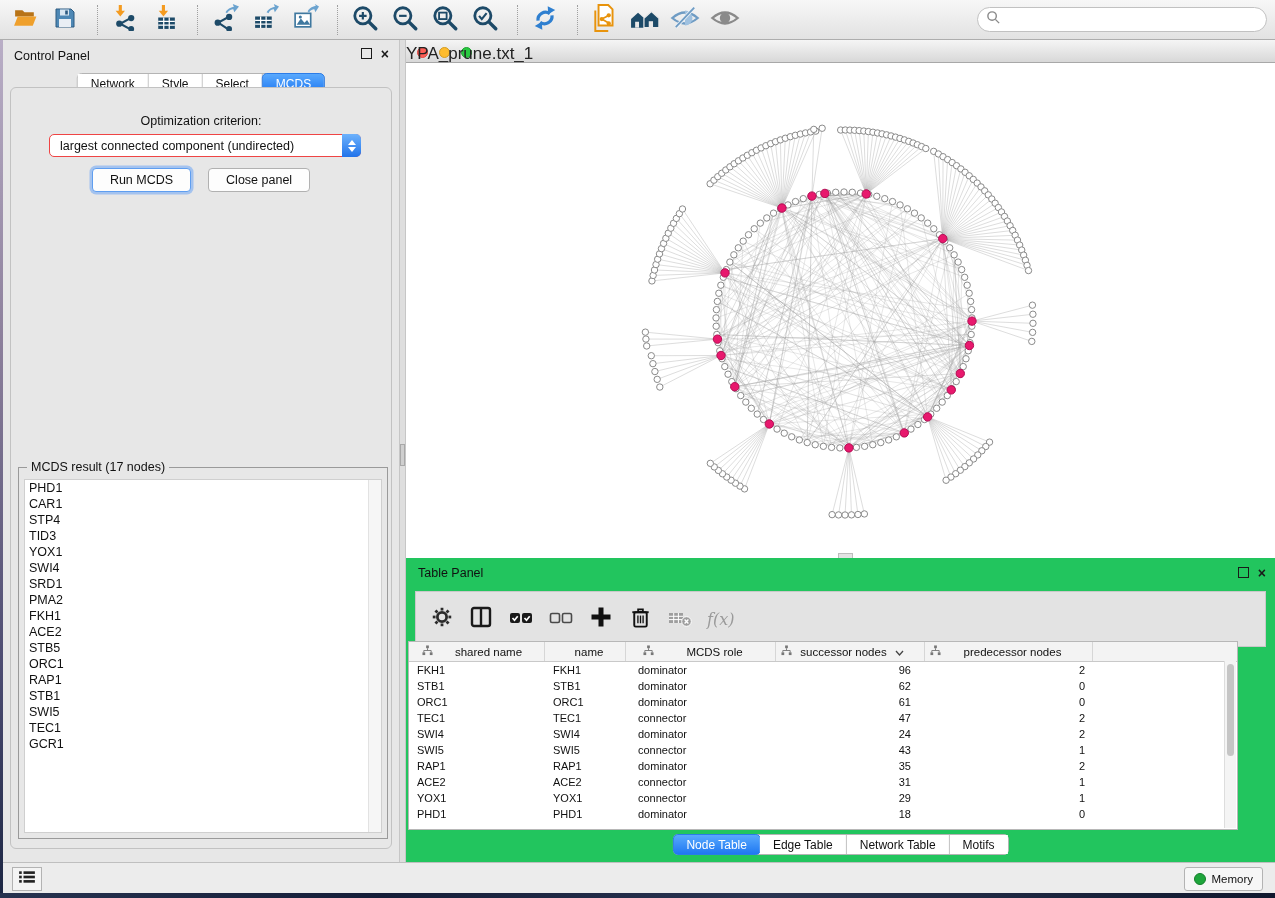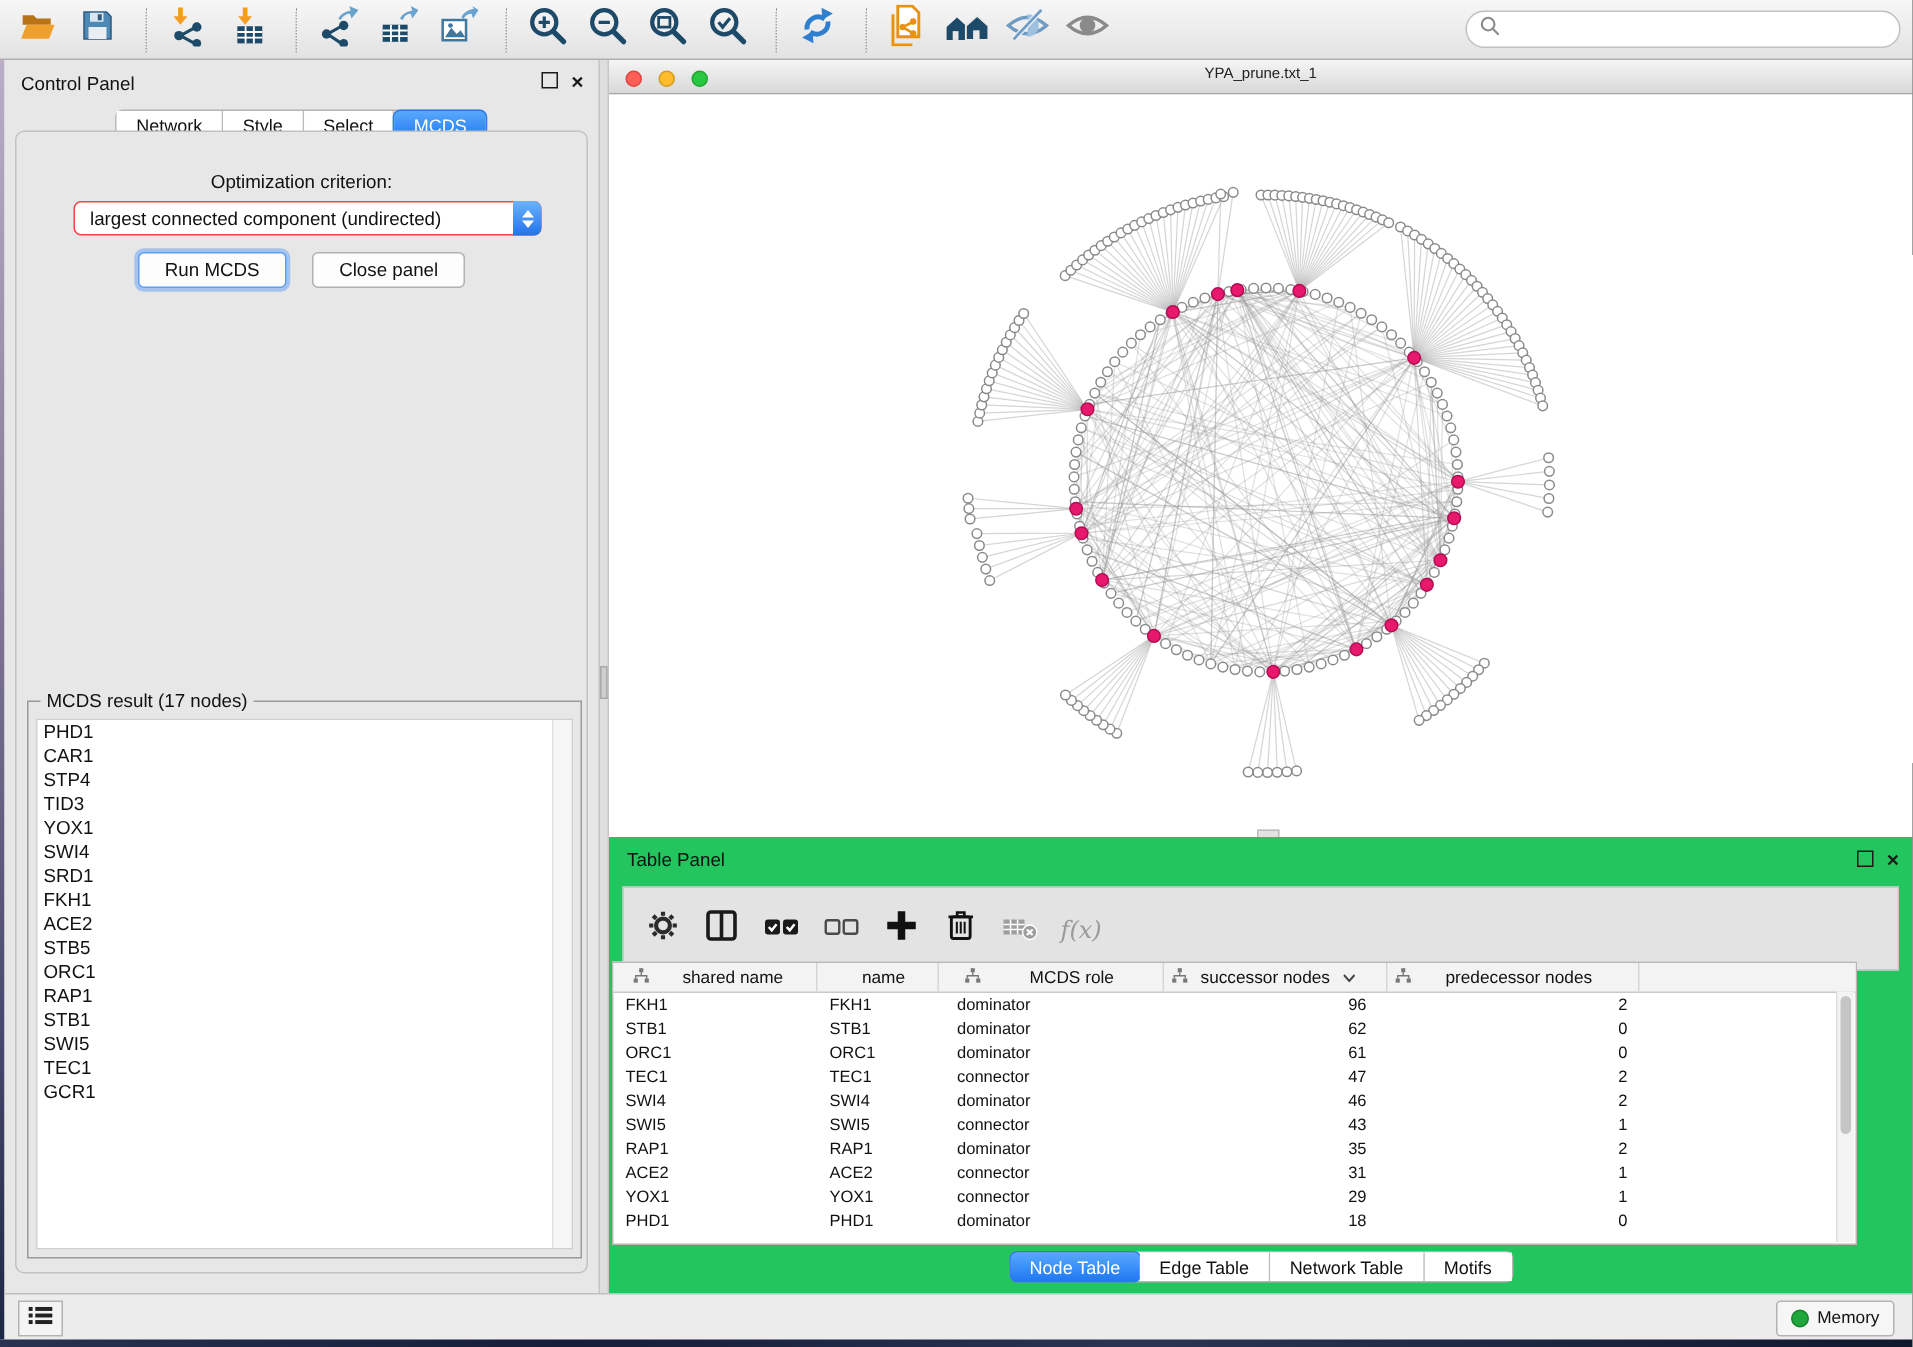--- a/index.html
+++ b/index.html
@@ -54,21 +54,21 @@
   .vgrip{position:absolute;left:0;top:404px;width:5px;height:22px;background:#cfcfcf;border:1px solid #a8a8a8;box-sizing:border-box;}
   
   .right{position:absolute;left:406px;top:40px;width:869px;height:822px;}
   .net-titlebar{position:absolute;left:0;top:0;width:869px;height:23px;
                 background:linear-gradient(#f5f5f5,#d8d8d8);border-bottom:1px solid #a8a8a8;box-sizing:border-box;}
   .lights{position:absolute;left:11px;top:7px;display:flex;gap:11px;}
   .light{width:9px;height:9px;border-radius:50%;}
   .light.red{background:#ff5f57;border:.5px solid #e0443e;}
   .light.yellow{background:#febc2e;border:.5px solid #d49c22;}
   .light.green{background:#28c840;border:.5px solid #1ea432;}
-  .net-title{position:absolute;width:100%;text-align:center;top:4px;font-size:10px;color:#222;}
+  .net-title{position:absolute;width:100%;text-align:left;top:4px;font-size:17px;color:#222;}
   .net-canvas{position:absolute;left:0;top:23px;width:869px;height:495px;background:#fff;}
   .hgrip{position:absolute;left:432px;top:513px;width:15px;height:7px;background:#e3e3e3;border:1px solid #bdbdbd;box-sizing:border-box;}
   
   .tpanel{position:absolute;left:0;top:518px;width:869px;height:304px;background:#22c55e;}
   .tp-toolbar{position:absolute;left:9px;top:33px;width:851px;height:56px;background:#e3e3e3;
               border:1px solid #c9c9c9;display:flex;align-items:center;padding-left:14px;box-sizing:border-box;gap:14px;}
   .fx{font-family:"DejaVu Serif",serif;font-style:italic;font-size:16px;color:#9a9a9a;}
   .tp-table{position:absolute;left:2px;top:83px;width:830px;height:189px;background:#fff;border:1px solid #b7b7b7;box-sizing:border-box;}
   .thead{display:flex;height:19px;background:#f3f3f3;border-bottom:1px solid #c9c9c9;font-size:11.5px;}
   .th{display:flex;align-items:center;border-right:1px solid #d6d6d6;box-sizing:border-box;}
@@ -273,20 +273,21 @@
         <span class="legend">MCDS result (17 nodes)</span>
         <div class="mcds-list" id="mcds-list">
           <div class="list-track"></div>
         <div class="mcds-item">PHD1</div>
             <div class="mcds-item">CAR1</div>
             <div class="mcds-item">STP4</div>
             <div class="mcds-item">TID3</div>
             <div class="mcds-item">YOX1</div>
             <div class="mcds-item">SWI4</div>
             <div class="mcds-item">SRD1</div>
+            <div class="mcds-item">PMA2</div>
             <div class="mcds-item">FKH1</div>
             <div class="mcds-item">ACE2</div>
             <div class="mcds-item">STB5</div>
             <div class="mcds-item">ORC1</div>
             <div class="mcds-item">RAP1</div>
             <div class="mcds-item">STB1</div>
             <div class="mcds-item">SWI5</div>
             <div class="mcds-item">TEC1</div>
             <div class="mcds-item">GCR1</div>
           </div>
@@ -1107,21 +1108,21 @@
               <div class="td c0">TEC1</div>
               <div class="td c1">TEC1</div>
               <div class="td c2">connector</div>
               <div class="td c3">47</div>
               <div class="td c4">2</div>
             </div>
             <div class="tr">
               <div class="td c0">SWI4</div>
               <div class="td c1">SWI4</div>
               <div class="td c2">dominator</div>
-              <div class="td c3">46</div>
+              <div class="td c3">24</div>
               <div class="td c4">2</div>
             </div>
             <div class="tr">
               <div class="td c0">SWI5</div>
               <div class="td c1">SWI5</div>
               <div class="td c2">connector</div>
               <div class="td c3">43</div>
               <div class="td c4">1</div>
             </div>
             <div class="tr">

